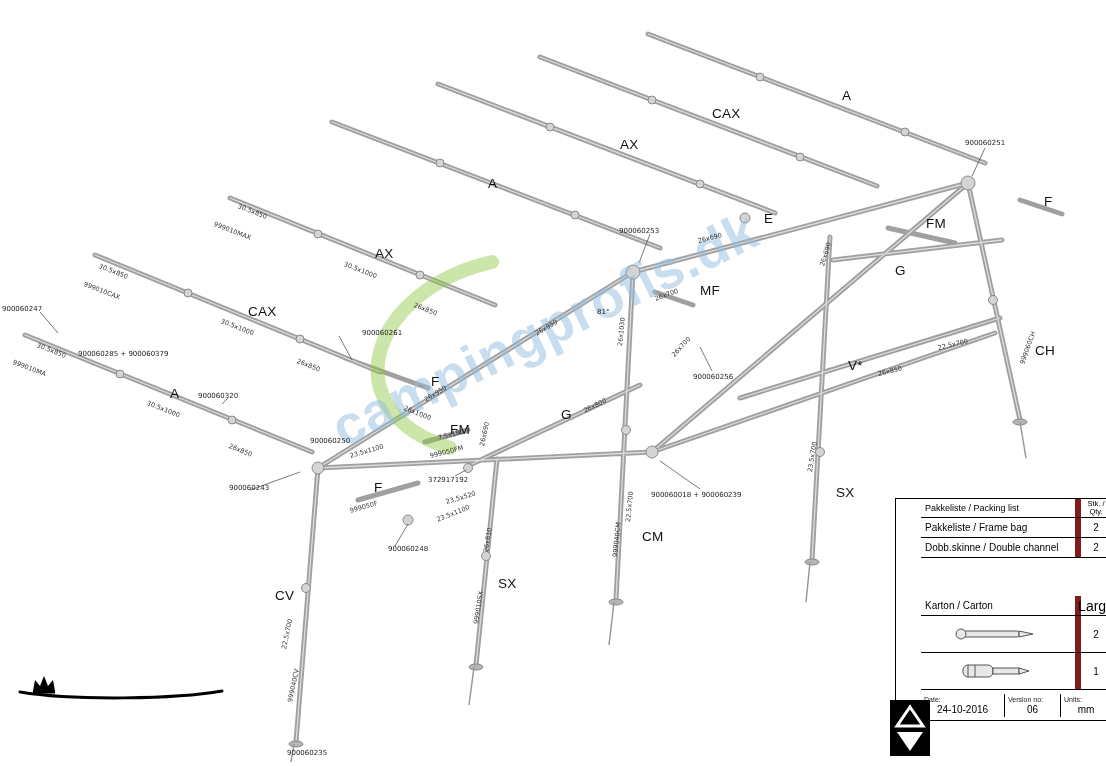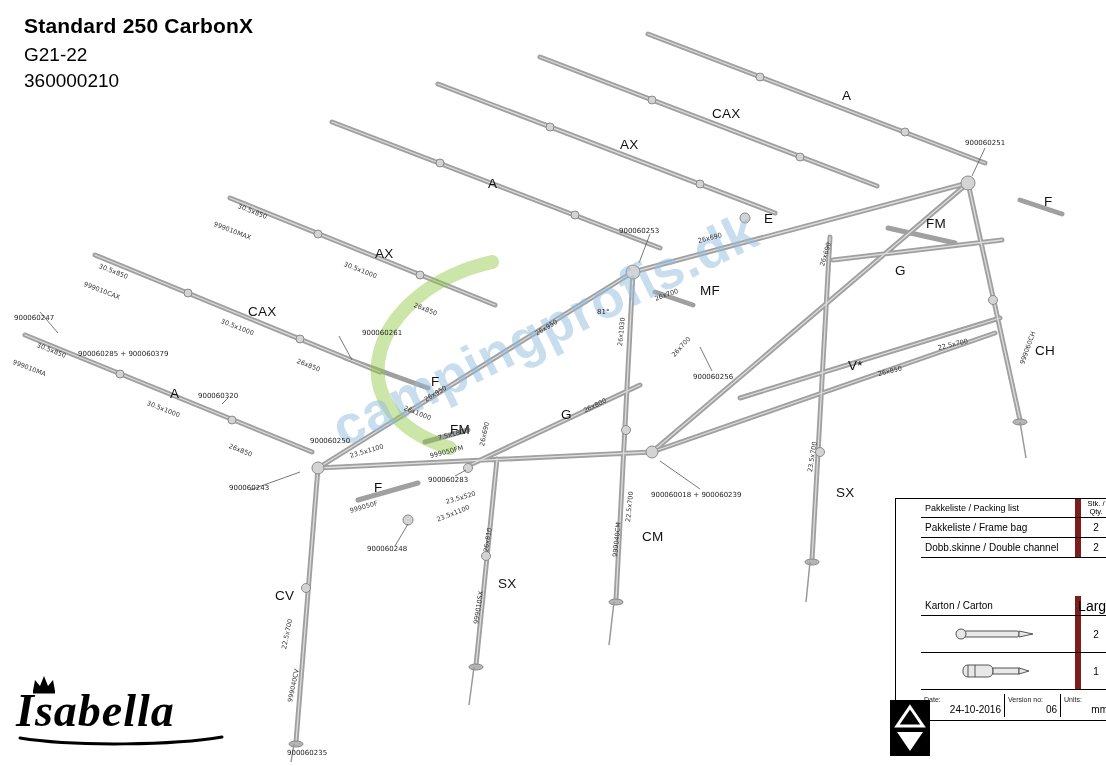--- a/index.html
+++ b/index.html
@@ -35,21 +35,21 @@
   .pt-cell-qty{width:30px;border-left:6px solid #7f1d1d;align-self:stretch;display:flex;
                align-items:center;justify-content:center;font-size:10px;}
   .pt-header{font-size:9px;}
   .pt-header .pt-cell-qty{font-size:7.5px;text-align:center;line-height:1.1;}
   .pt-icon-row{height:36px;}
   .pt-icon-cell{flex:1;display:flex;align-items:center;justify-content:center;}
   .pt-footer{display:flex;}
   .pt-foot-cell{border-right:1px solid #000;padding:2px 3px;box-sizing:border-box;}
   .pt-foot-cell:last-child{border-right:none;}
   .pt-foot-label{font-size:7px;color:#222;}
-  .pt-foot-value{font-size:10px;text-align:right;margin-top:1px;}
+  .pt-foot-value{font-size:10px;text-align:center;margin-top:1px;}
   .pt-large{font-size:14px;}
 
   
   .campion{position:absolute;left:890px;top:700px;display:flex;align-items:flex-start;}
   .campion-text{margin-left:8px;}
   .campion-word{font-family:"Liberation Serif",serif;font-weight:bold;font-size:30px;
                 letter-spacing:4px;color:#000;line-height:1;}
   .campion-sub{border-top:1.5px solid #000;margin-top:4px;padding-top:3px;font-size:10.5px;
                letter-spacing:2.2px;color:#000;white-space:nowrap;}
 
@@ -59,25 +59,20 @@
                    font-size:46px;letter-spacing:1px;line-height:1;}
   .isabella-crown{position:absolute;left:14px;top:-14px;}
 
   svg{display:block;}
 </style>
 </head>
 <body>
 
 <div id="page">
 
-  <div class="title-block">
-    <div class="title-line1">Standard 250 CarbonX</div>
-    <div class="title-line2">G21-22</div>
-    <div class="title-line3">360000210</div>
-  </div>
 
   <svg width="1106" height="766" viewBox="0 0 1106 766" style="position:absolute;left:0;top:0;">
 
     <path d="M648,34 L985,163 M540,57 L877,186 M438,84 L775,213 M332,122 L660,248
          M230,198 L495,305 M95,255 L380,372 M25,335 L312,452
          M633,272 L968,183 M318,468 L633,272 M652,452 L968,183
          M318,468 L652,452 M652,452 L995,333
          M633,272 L616,600 M318,468 L296,742 M497,459 L476,665 M830,237 L812,560
          M968,183 L1020,420 M740,398 L1000,318 M833,260 L1002,240 M472,464 L640,385
          M888,228 L955,243 M1020,200 L1062,214 M655,292 L693,305
@@ -158,28 +153,28 @@
       <span class="pole-label" style="left: 836px; top: 485px;">SX</span>
       <span class="pole-label" style="left: 642px; top: 529px;">CM</span>
       <span class="pole-label" style="left: 561px; top: 407px;">G</span>
       <span class="pole-label" style="left: 450px; top: 422px;">FM</span>
       <span class="pole-label" style="left: 374px; top: 480px;">F</span>
       <span class="pole-label" style="left: 431px; top: 374px;">F</span>
       <span class="pole-label" style="left: 275px; top: 588px;">CV</span>
       <span class="pole-label" style="left: 498px; top: 576px;">SX</span>
       <span class="part-number" style="left: 965px; top: 139px;">900060251</span>
       <span class="part-number" style="left: 619px; top: 227px;">900060253</span>
-      <span class="part-number" style="left: 14px; top: 305px; margin-top: 9px;">900060247</span>
+      <span class="part-number" style="left: 2px; top: 305px;">900060247</span>
       <span class="part-number" style="left: 78px; top: 350px;">900060285 + 900060379</span>
       <span class="part-number" style="left: 198px; top: 392px;">900060320</span>
       <span class="part-number" style="left: 310px; top: 437px;">900060250</span>
       <span class="part-number" style="left: 229px; top: 484px;">900060243</span>
       <span class="part-number" style="left: 362px; top: 329px;">900060261</span>
-      <span class="part-number" style="left: 428px; top: 476px;">900060283</span>
-      <span class="part-number" style="left: 367px; top: 545px;">900060248</span>
+      <span class="part-number" style="left: 428px; top: 476px;">372917192</span>
+      <span class="part-number" style="left: 388px; top: 545px;">900060248</span>
       <span class="part-number" style="left: 693px; top: 373px;">900060256</span>
       <span class="part-number" style="left: 651px; top: 491px;">900060018 + 900060239</span>
       <span class="part-number" style="left: 287px; top: 749px;">900060235</span>
       <span class="part-number" style="left: 597px; top: 308px;">81°</span>
       <span class="dim-label" style="left: 238px; top: 202px; transform: rotate(21deg);">30.5x850</span>
       <span class="dim-label" style="left: 214px; top: 220px; transform: rotate(21deg);">999010MAX</span>
       <span class="dim-label" style="left: 344px; top: 260px; transform: rotate(21deg);">30.5x1000</span>
       <span class="dim-label" style="left: 414px; top: 301px; transform: rotate(21deg);">26x850</span>
       <span class="dim-label" style="left: 99px; top: 262px; transform: rotate(21deg);">30.5x850</span>
       <span class="dim-label" style="left: 84px; top: 280px; transform: rotate(21deg);">999010CAX</span>
@@ -278,19 +273,18 @@
       <polygon points="20,7 33,26 7,26" fill="none" stroke="#fff" stroke-width="3"></polygon>
       <polygon points="7,32 33,32 20,51" fill="#fff"></polygon>
     </svg>
   </div>
 
   <div class="isabella">
     <svg class="isabella-crown" width="28" height="20" viewBox="0 0 28 20">
       <path d="M3,17 L5,6 L10,12 L14,2 L18,12 L23,6 L25,17 Z" fill="#000"></path>
       <rect x="3" y="17" width="22" height="2.5" fill="#000"></rect>
     </svg>
-    <div class="isabella-script">Isabella</div>
     <svg width="210" height="14" viewBox="0 0 210 14">
       <path d="M4,4 C60,13 160,11 206,3" fill="none" stroke="#000" stroke-width="3" stroke-linecap="round"></path>
     </svg>
   </div>
 
 </div>
 
 </body></html>

